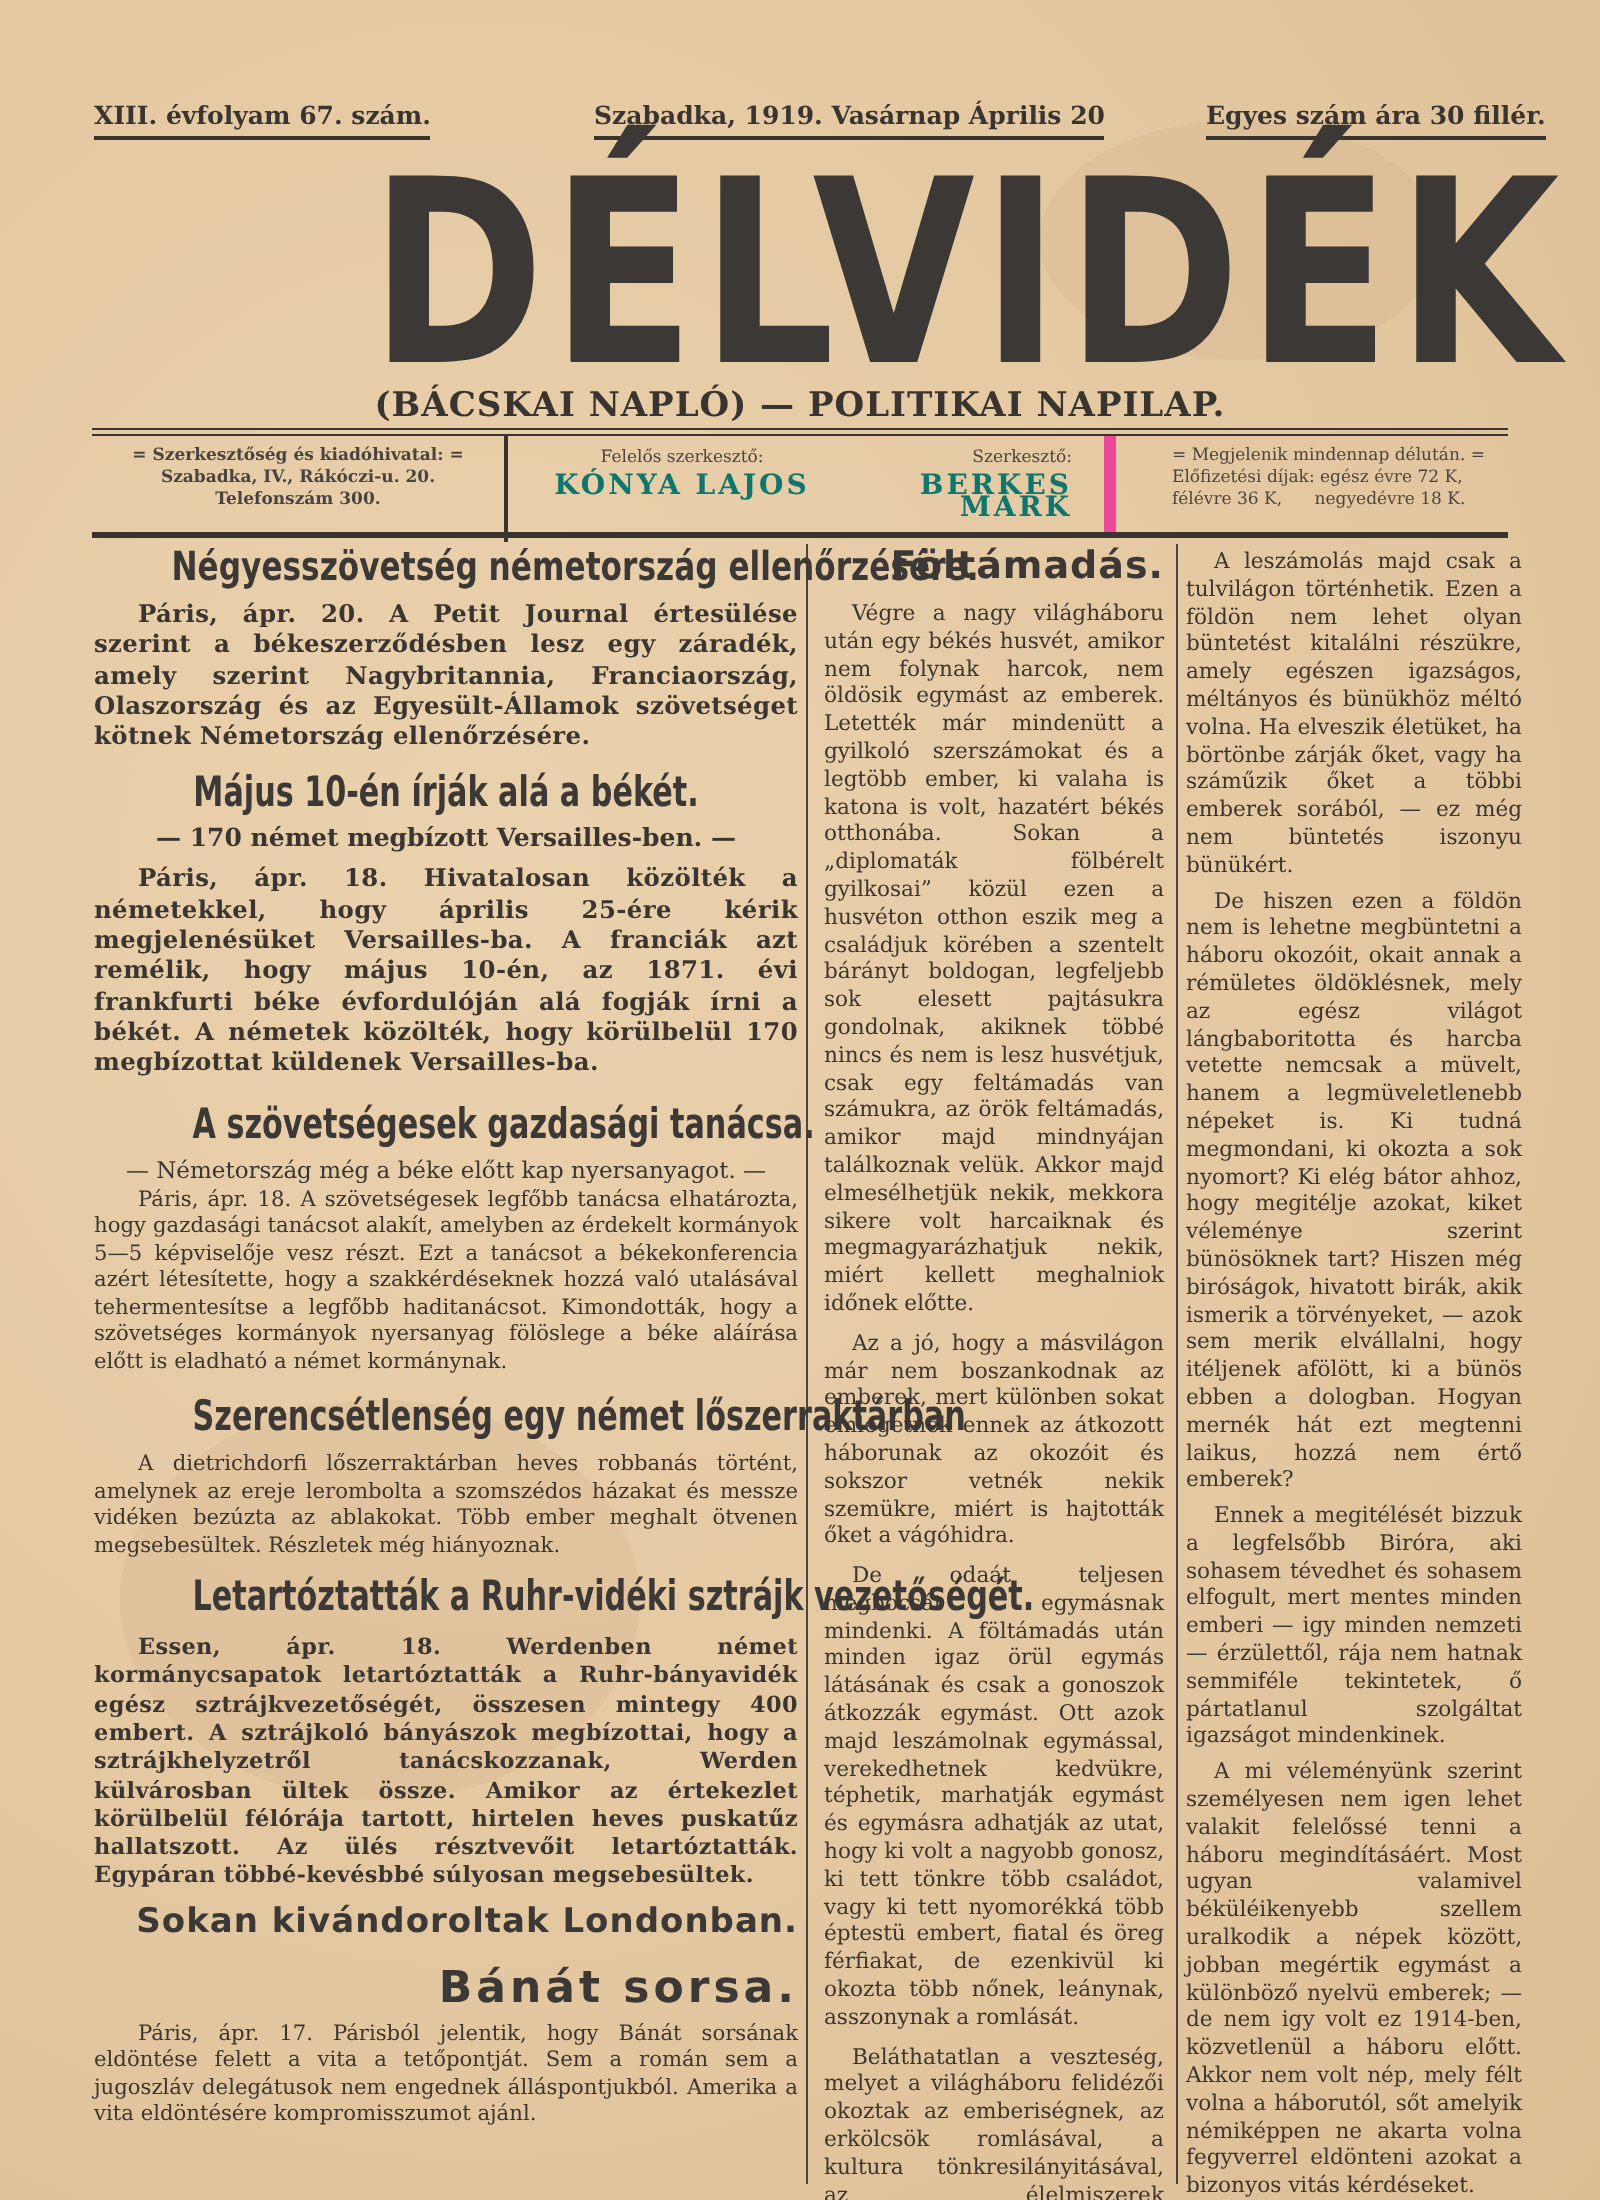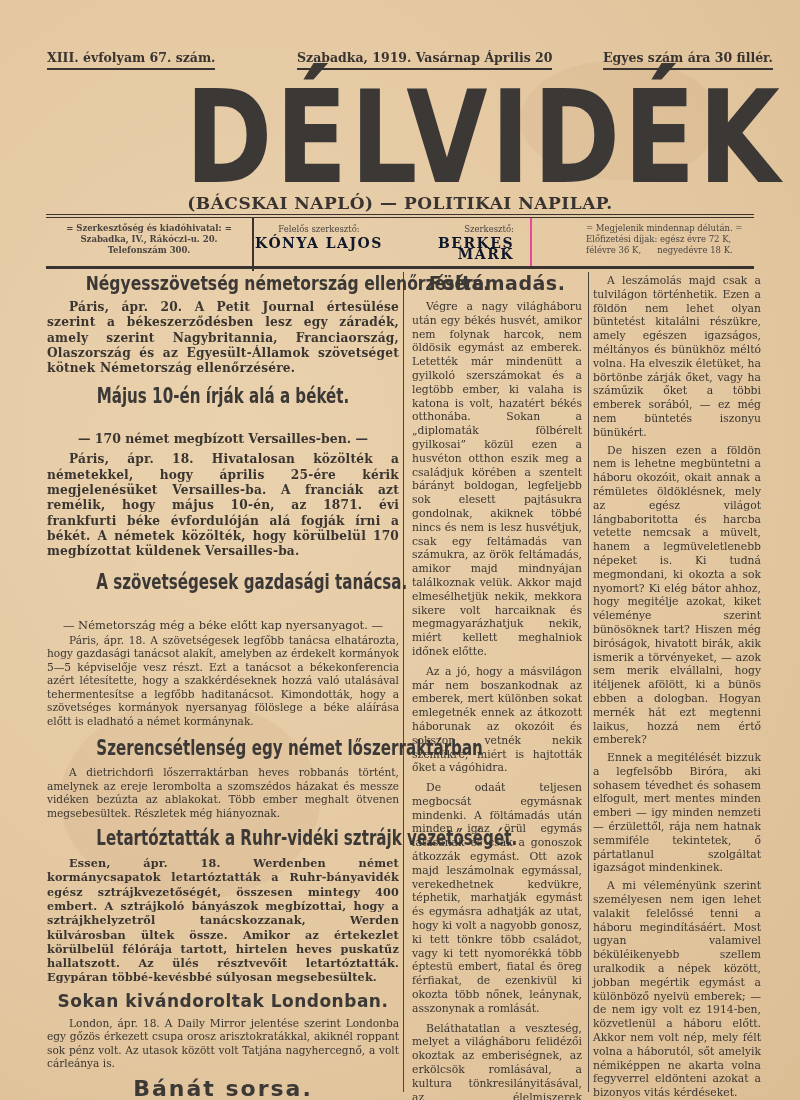--- a/index.html
+++ b/index.html
@@ -32,43 +32,43 @@
   .subtitle {
     position: absolute; top: 193px; left: 0; width: 800px; text-align: center;
     font-weight: bold; font-size: 17px; color: #3a3430; letter-spacing: 0.5px;
   }
   .infobar {
     position: absolute; top: 214px; left: 46px; width: 708px; height: 48px;
     border-top: 4px double #3a3430; border-bottom: 3px solid #3a3430;
   }
   .infobar .cell { position: absolute; top: 0; height: 48px; font-size: 8.5px; line-height: 11px; color: #4a4440; text-align: center; }
   .cell.c1 { left: 0; width: 206px; border-right: 2px solid #3a3430; padding-top: 5px; font-weight: bold; }
-  .cell.c2 { left: 198px; width: 286px; border-right: 2px solid #ec4899; }
+  .cell.c2 { left: 220px; width: 286px; border-right: 6px solid #ec4899; }
   .cell.c3 { left: 496px; width: 212px; padding-top: 5px; text-align: left; padding-left: 44px; box-sizing: border-box; }
   .ed { position: absolute; top: 6px; width: 130px; text-align: center; }
   .ed .role { font-size: 8.5px; }
-  .ed .nm { font-size: 14px; font-weight: bold; letter-spacing: 1.5px; margin-top: 3px; color: #0f172a; }
+  .ed .nm { font-size: 14px; font-weight: bold; letter-spacing: 1.5px; margin-top: 3px; color: #0f766e; }
   .ed.e1 { left: 10px; } .ed.e2 { left: 140px; text-align: right; }
 
   .col-rule { position: absolute; width: 1px; background: #4a4440; }
   .column { position: absolute; top: 270px; }
   .col1 { left: 47px; width: 352px; }
   .col2 { left: 412px; width: 170px; }
   .col3 { left: 593px; width: 168px; }
 
   .h-cond {
     font-family: "DejaVu Sans", sans-serif; font-weight: bold; color: #3b3836;
     text-align: center; white-space: nowrap;
     transform-origin: center; margin: 0;
   }
   .h1 { font-size: 20px; line-height: 26px; transform: scaleX(0.78); }
   .h2 { font-size: 21px; line-height: 28px; transform: scaleX(0.72); }
-  .h-wide { font-family: "DejaVu Sans", sans-serif; font-weight: bold; font-size: 17px; line-height: 24px; text-align: center; color: #3b3836; letter-spacing: 0.5px; }
+  .h-wide { font-family: "DejaVu Sans", sans-serif; font-weight: bold; font-size: 17px; line-height: 24px; text-align: right; color: #3b3836; letter-spacing: 0.5px; }
   .h-wide.big { font-size: 22px; letter-spacing: 2px; }
-  .subline { text-align: center; font-weight: bold; font-size: 12.5px; line-height: 18px; margin-top: 20px; }
+  .subline { text-align: center; font-weight: bold; font-size: 12.5px; line-height: 18px; }
   .subline.light { font-weight: normal; font-size: 11.5px; }
   p { margin: 0; text-align: justify; text-indent: 22px; }
   .bold-p { font-weight: bold; font-size: 12.2px; line-height: 15.3px; letter-spacing: 0.2px; }
   .norm-p { font-size: 10.6px; line-height: 13.5px; }
   .col2 p, .col3 p { font-size: 10.8px; line-height: 13.8px; text-indent: 14px; }
   .col3 p.first { text-indent: 0; }
   .gap4 { height: 4px; } .gap6 { height: 6px; } .gap8 { height: 8px; }
   .stain { position: absolute; border-radius: 50%; background: rgba(160,120,80,0.08); }
 </style>
 </head>
@@ -130,21 +130,20 @@
     <div class="h-cond h2">Szerencsétlenség egy német lőszerraktárban</div>
     <div class="gap4"></div>
     <p class="norm-p">A dietrichdorfi lőszerraktárban heves robbanás történt, amelynek az ereje lerombolta a szomszédos házakat és messze vidéken bezúzta az ablakokat. Több ember meghalt ötvenen megsebesültek. Részletek még hiányoznak.</p>
     <div class="gap4"></div>
     <div class="h-cond h2">Letartóztatták a Ruhr-vidéki sztrájk vezetőségét.</div>
     <div class="gap4"></div>
     <p class="bold-p" style="font-size:11.2px;line-height:14.3px;">Essen, ápr. 18. Werdenben német kormánycsapatok letartóztatták a Ruhr-bányavidék egész sztrájkvezetőségét, összesen mintegy 400 embert. A sztrájkoló bányászok megbízottai, hogy a sztrájkhelyzetről tanácskozzanak, Werden külvárosban ültek össze. Amikor az értekezlet körülbelül félórája tartott, hirtelen heves puskatűz hallatszott. Az ülés résztvevőit letartóztatták. Egypáran többé-kevésbbé súlyosan megsebesültek.</p>
     <div class="gap4"></div>
     <div class="h-wide">Sokan kivándoroltak Londonban.</div>
     <div class="gap4"></div>
-    <p class="norm-p">London, ápr. 18. A Daily Mirror jelentése szerint Londonba egy gőzös érkezett csupa orosz arisztokratákkal, akiknél roppant sok pénz volt. Az utasok között volt Tatjána nagyhercegnő, a volt cárleánya is.</p>
     <div class="gap6"></div>
     <div class="h-wide big">Bánát sorsa.</div>
     <div class="gap4"></div>
     <p class="norm-p">Páris, ápr. 17. Párisból jelentik, hogy Bánát sorsának eldöntése felett a vita a tetőpontját. Sem a román sem a jugoszláv delegátusok nem engednek álláspontjukból. Amerika a vita eldöntésére kompromisszumot ajánl.</p>
   </div>
 
   <div class="column col2">
     <div class="h-wide" style="font-size:19px;line-height:26px;">Föltámadás.</div>
     <div class="gap4"></div>
     <p>Végre a nagy világháboru után egy békés husvét, amikor nem folynak harcok, nem öldösik egymást az emberek. Letették már mindenütt a gyilkoló szerszámokat és a legtöbb ember, ki valaha is katona is volt, hazatért békés otthonába. Sokan a „diplomaták fölbérelt gyilkosai” közül ezen a husvéton otthon eszik meg a családjuk körében a szentelt bárányt boldogan, legfeljebb sok elesett pajtásukra gondolnak, akiknek többé nincs és nem is lesz husvétjuk, csak egy feltámadás van számukra, az örök feltámadás, amikor majd mindnyájan találkoznak velük. Akkor majd elmesélhetjük nekik, mekkora sikere volt harcaiknak és megmagyarázhatjuk nekik, miért kellett meghalniok időnek előtte.</p>

